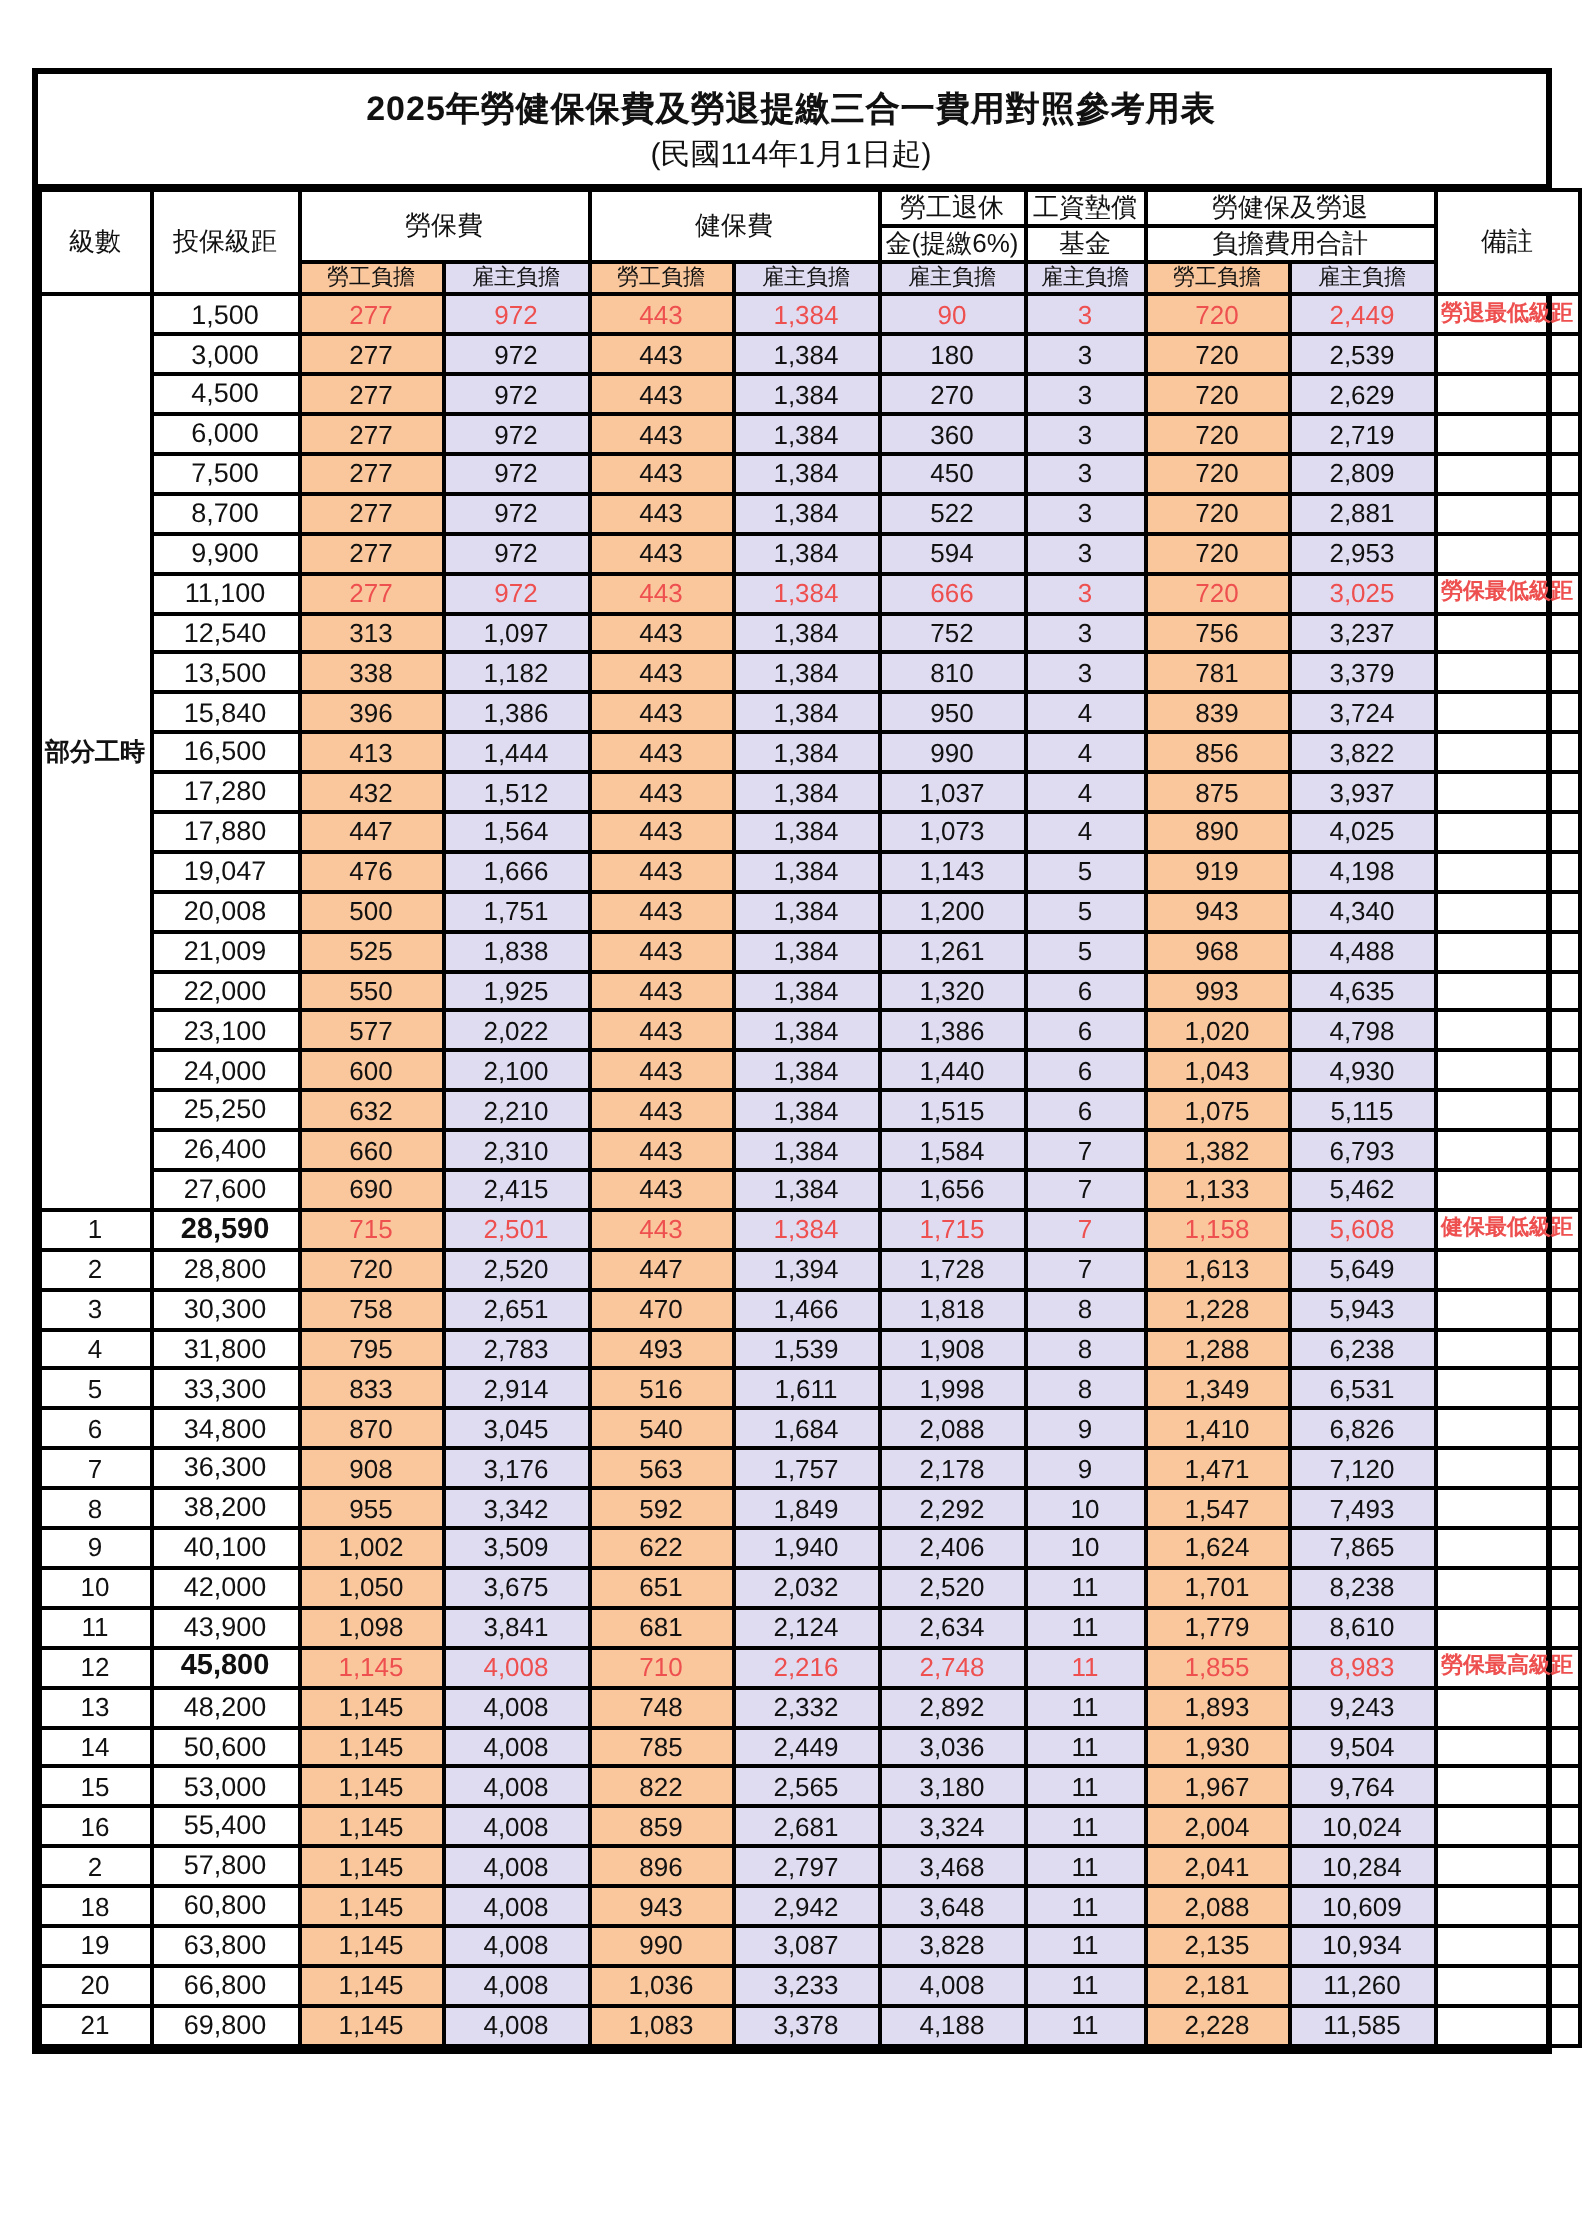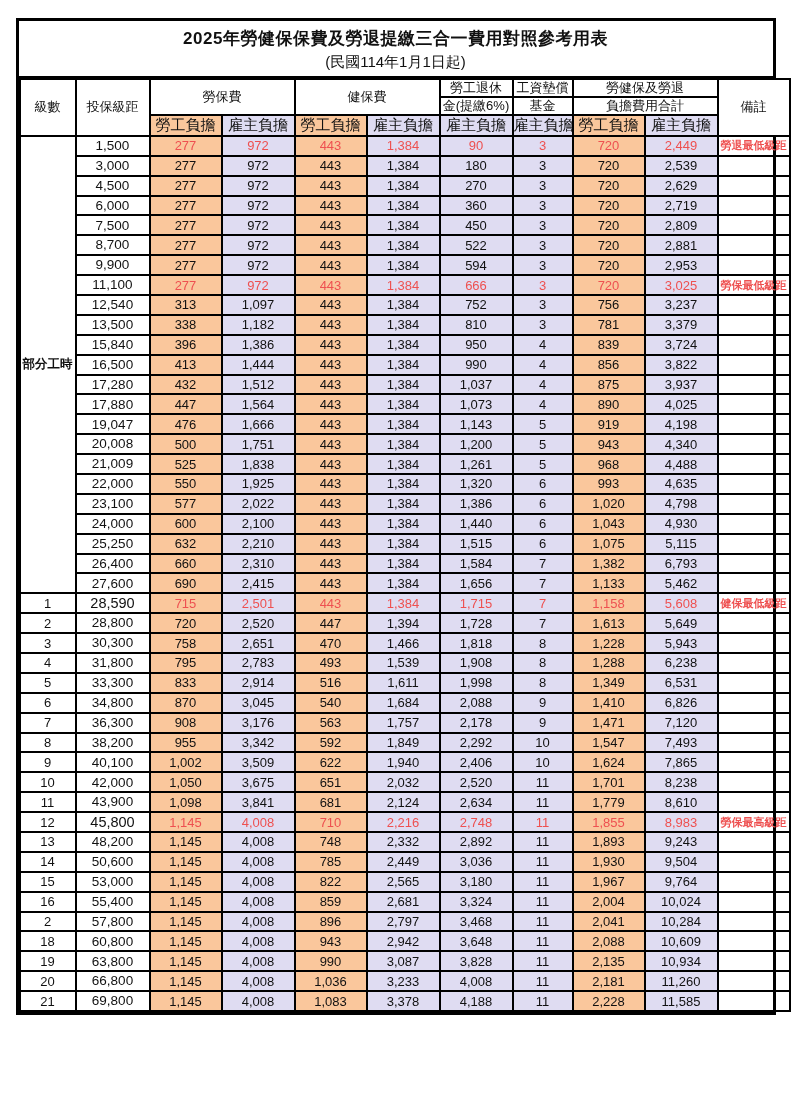--- a/index.html
+++ b/index.html
@@ -10,21 +10,21 @@
   }
   html,body{margin:0;padding:0;background:#ffffff;}
   body{
     width:791px;height:1120px;
     font-family:"Liberation Sans","DejaVu Sans",sans-serif;
     color:#111;
     -webkit-font-smoothing:antialiased;
   }
   .sheet{
     width:760px;
-    margin:18px auto 0 auto;
+    margin:34px auto 0 auto;
     border:3px solid var(--bd);
     box-sizing:border-box;
     background:#fff;
   }
   .titlebox{
     border-bottom:2px solid var(--bd);
     text-align:center;
     padding:5px 0 4px 0;
   }
   .title{
@@ -54,39 +54,39 @@
   }
   thead th{
     font-size:13px;
     font-weight:normal;
     height:15px;
     line-height:1.1;
     background:#fff;
     padding:1px 0;
   }
   thead tr.subhead th{
-    font-size:15px;
+    font-size:11px;
     height:16px;
   }
   tbody td{
     font-size:13px;
     height:19.9px;
     line-height:1;
   }
   td.emp, th.emp{background:var(--emp-bg);}
   td.er,  th.er {background:var(--er-bg);}
   td.levelcell{font-size:13px;}
   td.part{
     font-size:12.5px;
     letter-spacing:0;
     padding:0;
     font-weight:bold;
   }
   td.bracket{font-size:13.5px;}
-  td.bracket.bold{font-weight:normal;font-size:14.5px;}
+  td.bracket.bold{font-weight:bold;font-size:14.5px;}
   tr.hl td.emp, tr.hl td.er{color:var(--hl);}
   td.remark{
     font-size:11px;
     font-weight:bold;
     color:var(--hl);
     padding:0;
     letter-spacing:0;
   }
 </style>
 </head>

